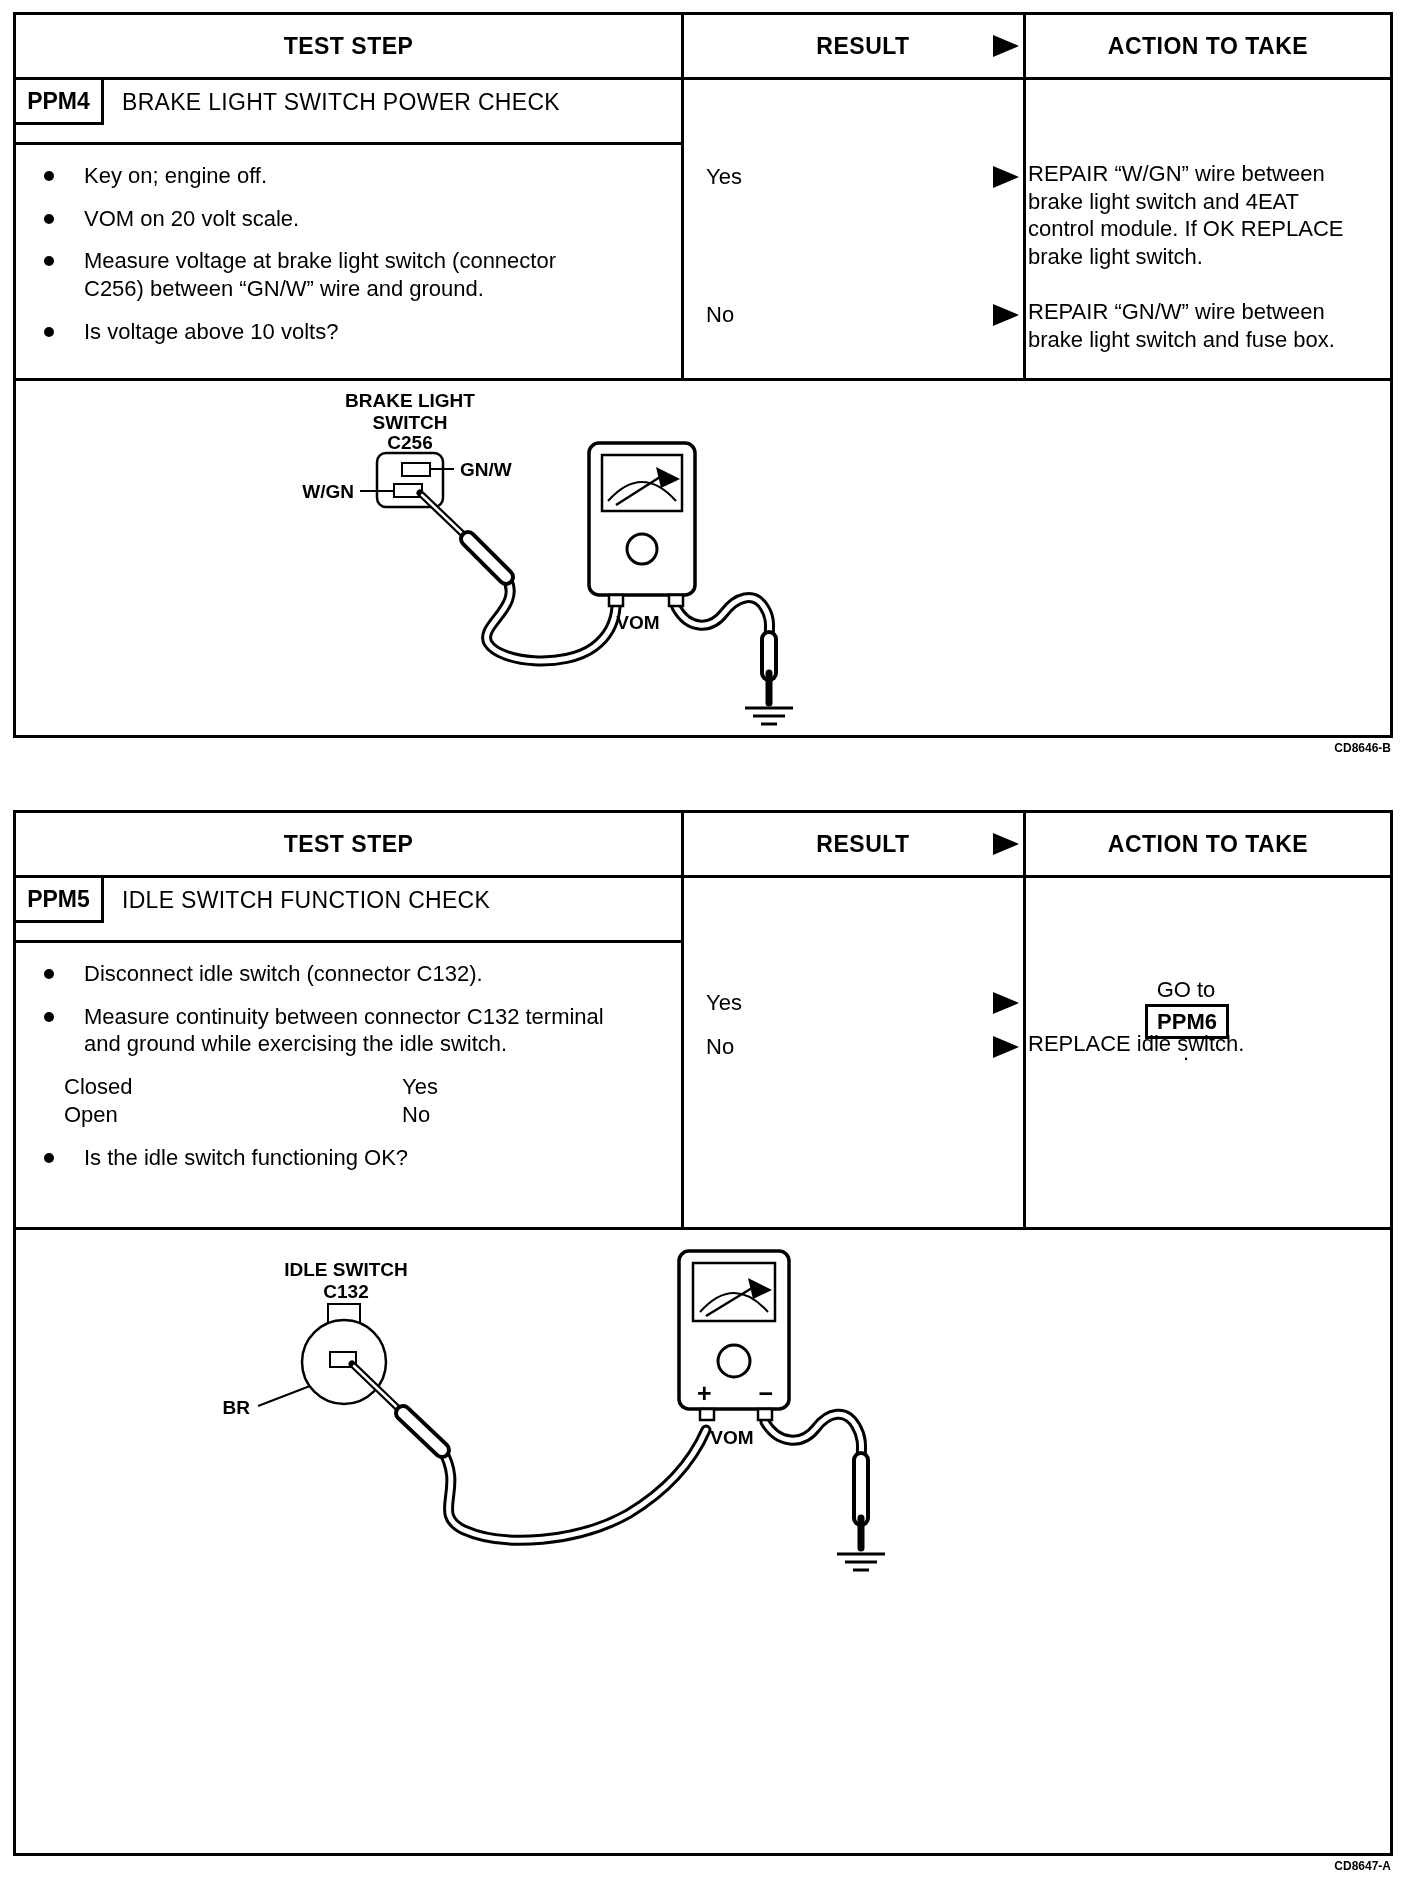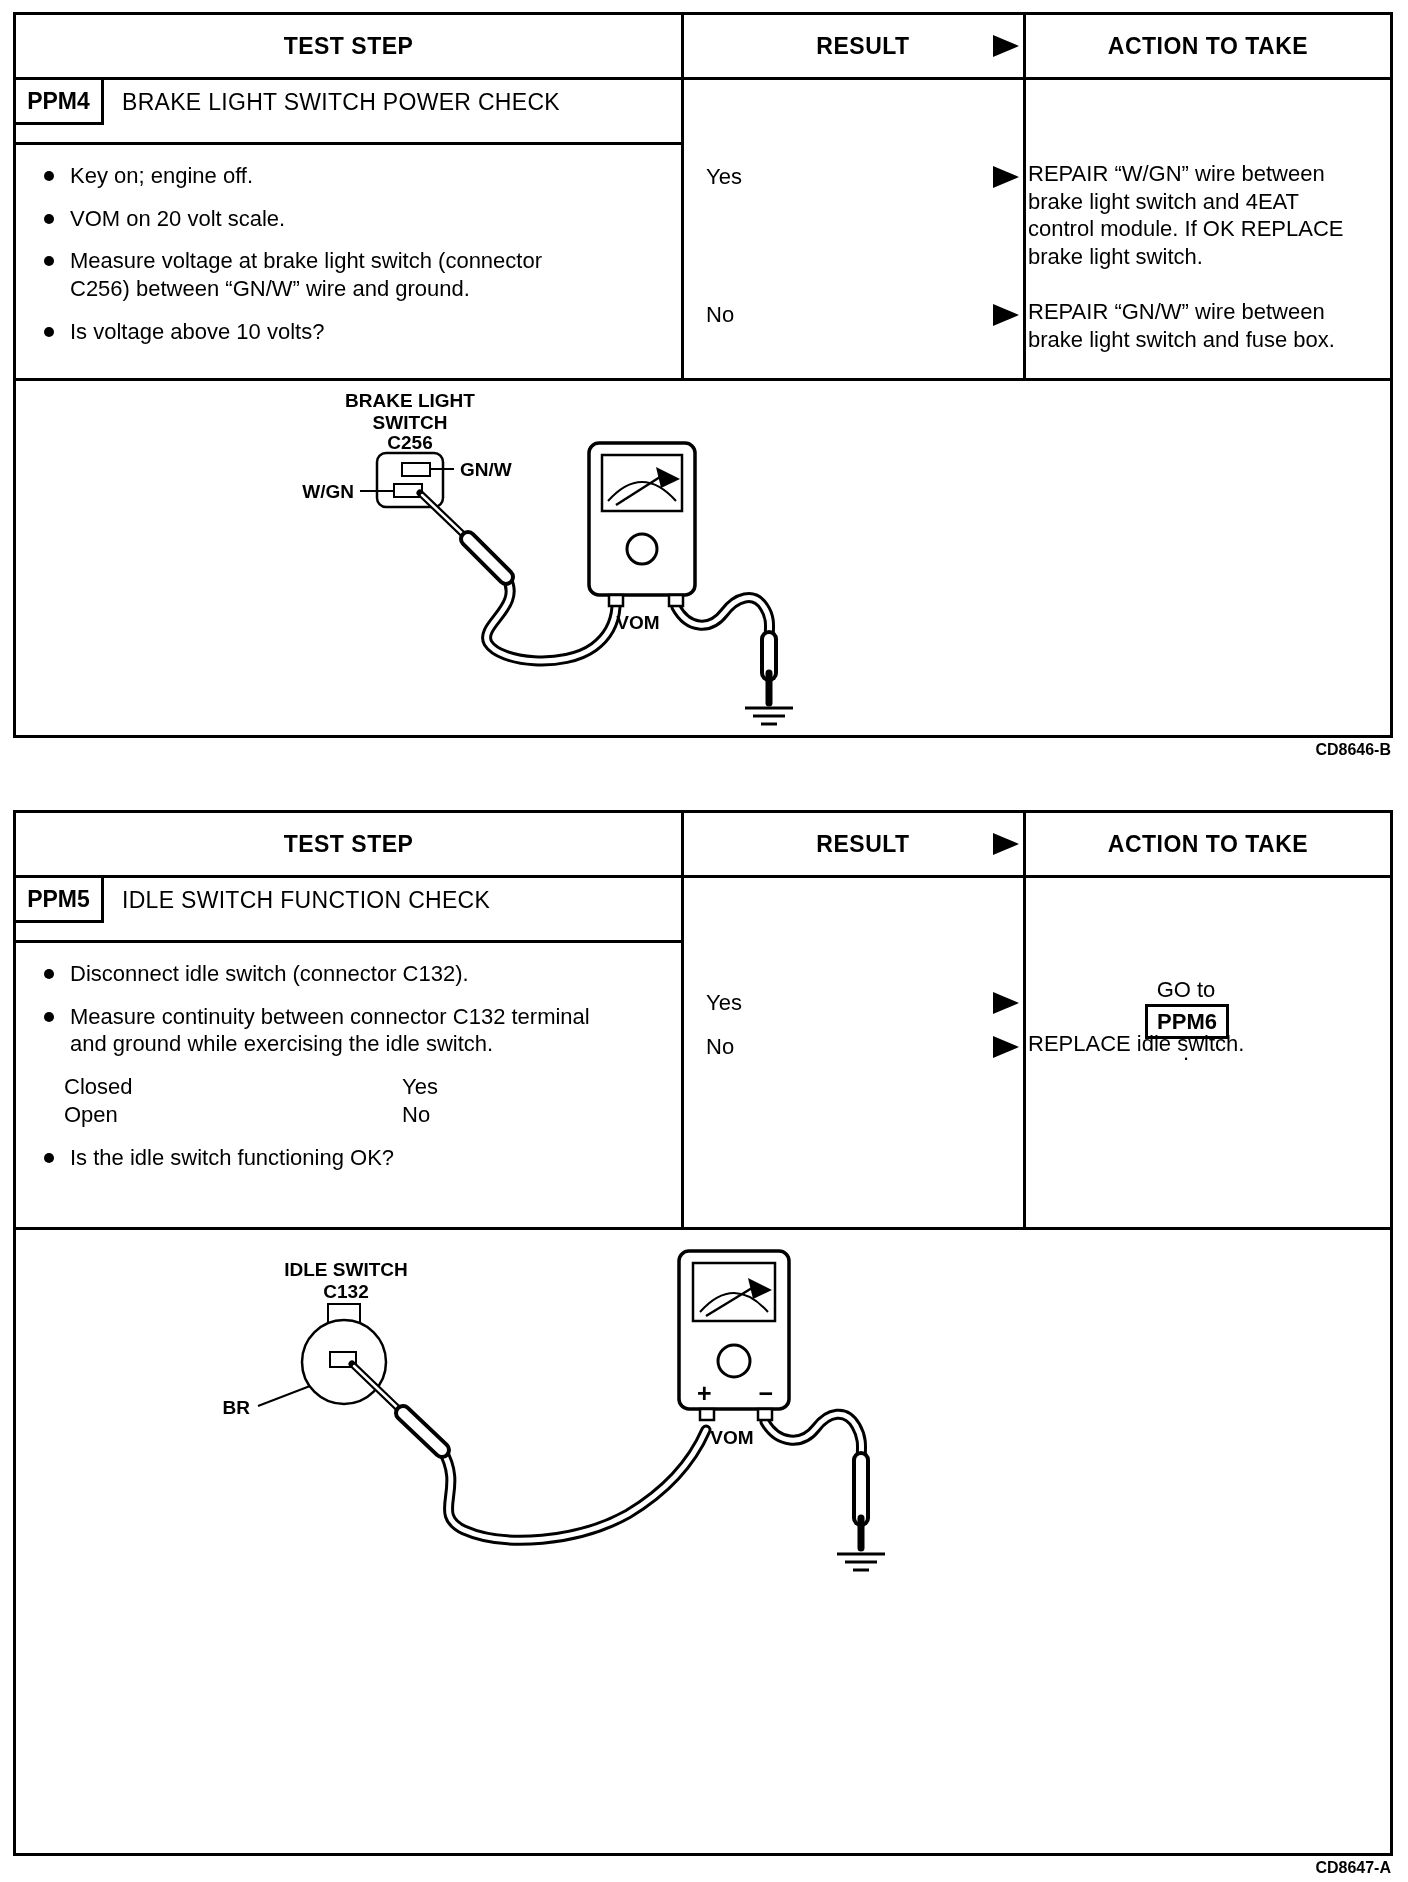--- a/index.html
+++ b/index.html
@@ -26,21 +26,21 @@
   .t2 .bodyrow { height: 352px; }
 
   .titlebar { height: 65px; border-bottom: 3px solid #000; position: relative; }
   .ppmbox { position: absolute; left: 0; top: 0; width: 88px; height: 45px;
             border-right: 3px solid #000; border-bottom: 3px solid #000;
             display: flex; align-items: center; justify-content: center;
             font-weight: bold; font-size: 23px; }
   .ptitle { position: absolute; left: 106px; top: 9px; font-size: 23px; letter-spacing: .3px; }
 
   .bullets { list-style: none; padding: 17px 12px 0 28px; }
-  .bullet { display: flex; margin-bottom: 15px; }
+  .bullet { display: flex; margin-bottom: 15px; gap: 14px; }
   .dot { flex: 0 0 auto; width: 10px; height: 10px; border-radius: 50%;
          background: #000; margin: 9px 16px 0 0; }
   .btext { font-size: 22px; line-height: 1.26; max-width: 520px; }
 
   .subtable { margin: 16px 0 12px 48px; font-size: 22px; }
   .strow { display: flex; margin-bottom: 3px; line-height: 1.15; }
   .sthead { font-weight: bold; margin-bottom: 15px; }
   .stc1 { width: 338px; }
 
   .resrow { position: absolute; left: 22px; right: 4px; display: flex;
@@ -48,21 +48,21 @@
   .arrow { width: 0; height: 0; border-top: 11px solid transparent;
            border-bottom: 11px solid transparent; border-left: 26px solid #000; }
   .hdr-arrow { position: absolute; right: 4px; top: 20px; }
 
   .act { position: absolute; left: 2px; width: 316px; font-size: 22px; line-height: 1.26; }
   .actflex { display: flex; align-items: center; flex-direction: column; }
   .ppm-ref { display: inline-block; border: 3px solid #000; font-weight: bold;
              padding: 1px 9px; margin: 0 8px 0 10px; }
 
   .diagram { position: relative; overflow: hidden; }
-  .figcode { position: absolute; right: 17px; font-weight: bold; font-size: 16px; }
+  .figcode { position: absolute; right: 17px; font-weight: bold; font-size: 12px; }
   .fc1 { top: 741px; }
   .fc2 { top: 1859px; }
 
   
   svg text { fill: #000; font-family: "Liberation Sans", sans-serif; }
   .slabel { font-weight: bold; font-size: 19px; }
   .ssym   { font-weight: bold; font-size: 25px; }
   .s2   { stroke: #000; stroke-width: 2;   fill: none; }
   .s25  { stroke: #000; stroke-width: 2.5; fill: none; }
   .s3   { stroke: #000; stroke-width: 3;   fill: none; }

